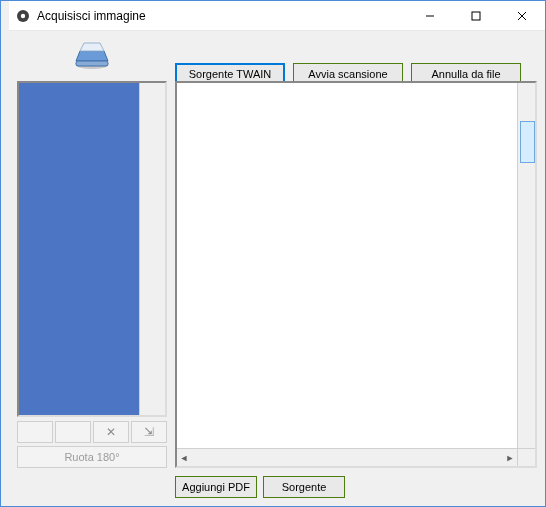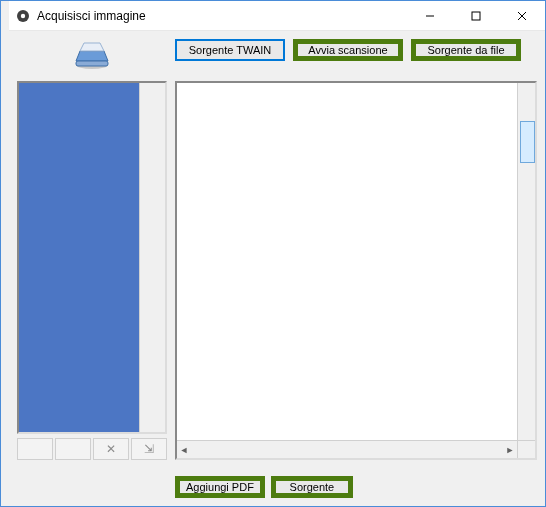--- a/index.html
+++ b/index.html
@@ -63,28 +63,29 @@
     width: 150px;
     display: flex;
     align-items: center;
     justify-content: center;
   }
   .top-buttons {
     flex: 1;
     display: flex;
     gap: 8px;
     padding-top: 2px;
+    margin-top: 24px;
   }
   .btn {
     height: 22px;
     padding: 0 10px;
     font-size: 11px;
     font-family: inherit;
     background: #e9e9e9;
-    border: 5px solid #4d7c0f;
+    border: 1px solid #4d7c0f;
     outline: none;
     min-width: 110px;
     display: flex;
     align-items: center;
     justify-content: center;
     color: #000;
   }
   .btn.default {
     border: 2px solid #0078d7;
     background: #e9e9e9;
@@ -184,21 +185,21 @@
   .hscroll .arrow.left { left: 0; }
   .hscroll .arrow.right { right: 0; }
   .scroll-corner {
     background: #f0f0f0;
     border-left: 1px solid #d0d0d0;
     border-top: 1px solid #d0d0d0;
   }
   .bottom-row {
     display: flex;
     gap: 8px;
-    margin-top: 16px;
+    margin-top: 8px;
     align-items: flex-end;
   }
   .bottom-spacer {
     width: 150px;
   }
   .bottom-buttons {
     flex: 1;
     display: flex;
     gap: 6px;
   }
@@ -248,40 +249,41 @@
         <svg width="40" height="34" viewBox="0 0 40 34">
           <ellipse cx="20" cy="28" rx="16" ry="4" fill="#c8c8c8"></ellipse>
           <path d="M4 24 L36 24 L32 14 L8 14 Z" fill="#6a9bd8" stroke="#3e6fa8" stroke-width="1"></path>
           <path d="M8 14 L32 14 L28 6 L12 6 Z" fill="#e8eef7" stroke="#99b3d3" stroke-width="1"></path>
           <rect x="4" y="24" width="32" height="5" rx="2" fill="#8aabd6" stroke="#3e6fa8" stroke-width="1"></rect>
         </svg>
       </div>
       <div class="top-buttons">
         <div class="btn default">Sorgente TWAIN</div>
         <div class="btn">Avvia scansione</div>
-        <div class="btn">Sorgente da file</div>
+        <div class="btn">Annulla da file</div>
       </div>
     </div>
 
     <div class="mid-row">
       <div class="left-panel">
         <div class="thumb-well">
           <div class="thumb-blue"></div>
           <div class="thumb-vscroll"></div>
         </div>
         <div class="left-toolbar">
           <div class="tb-btn disabled"></div>
           <div class="tb-btn disabled"></div>
           <div class="tb-btn disabled">
             <span>✕</span>
           </div>
           <div class="tb-btn disabled">
             <span>⇲</span>
           </div>
         </div>
+        <div class="rotate-btn disabled">Ruota 180°</div>
       </div>
 
       <div class="preview-panel">
         <div class="preview-canvas"></div>
         <div class="vscroll">
           <div class="vscroll-thumb"></div>
         </div>
         <div class="hscroll">
           <div class="arrow left">◄</div>
           <div class="arrow right">►</div>

